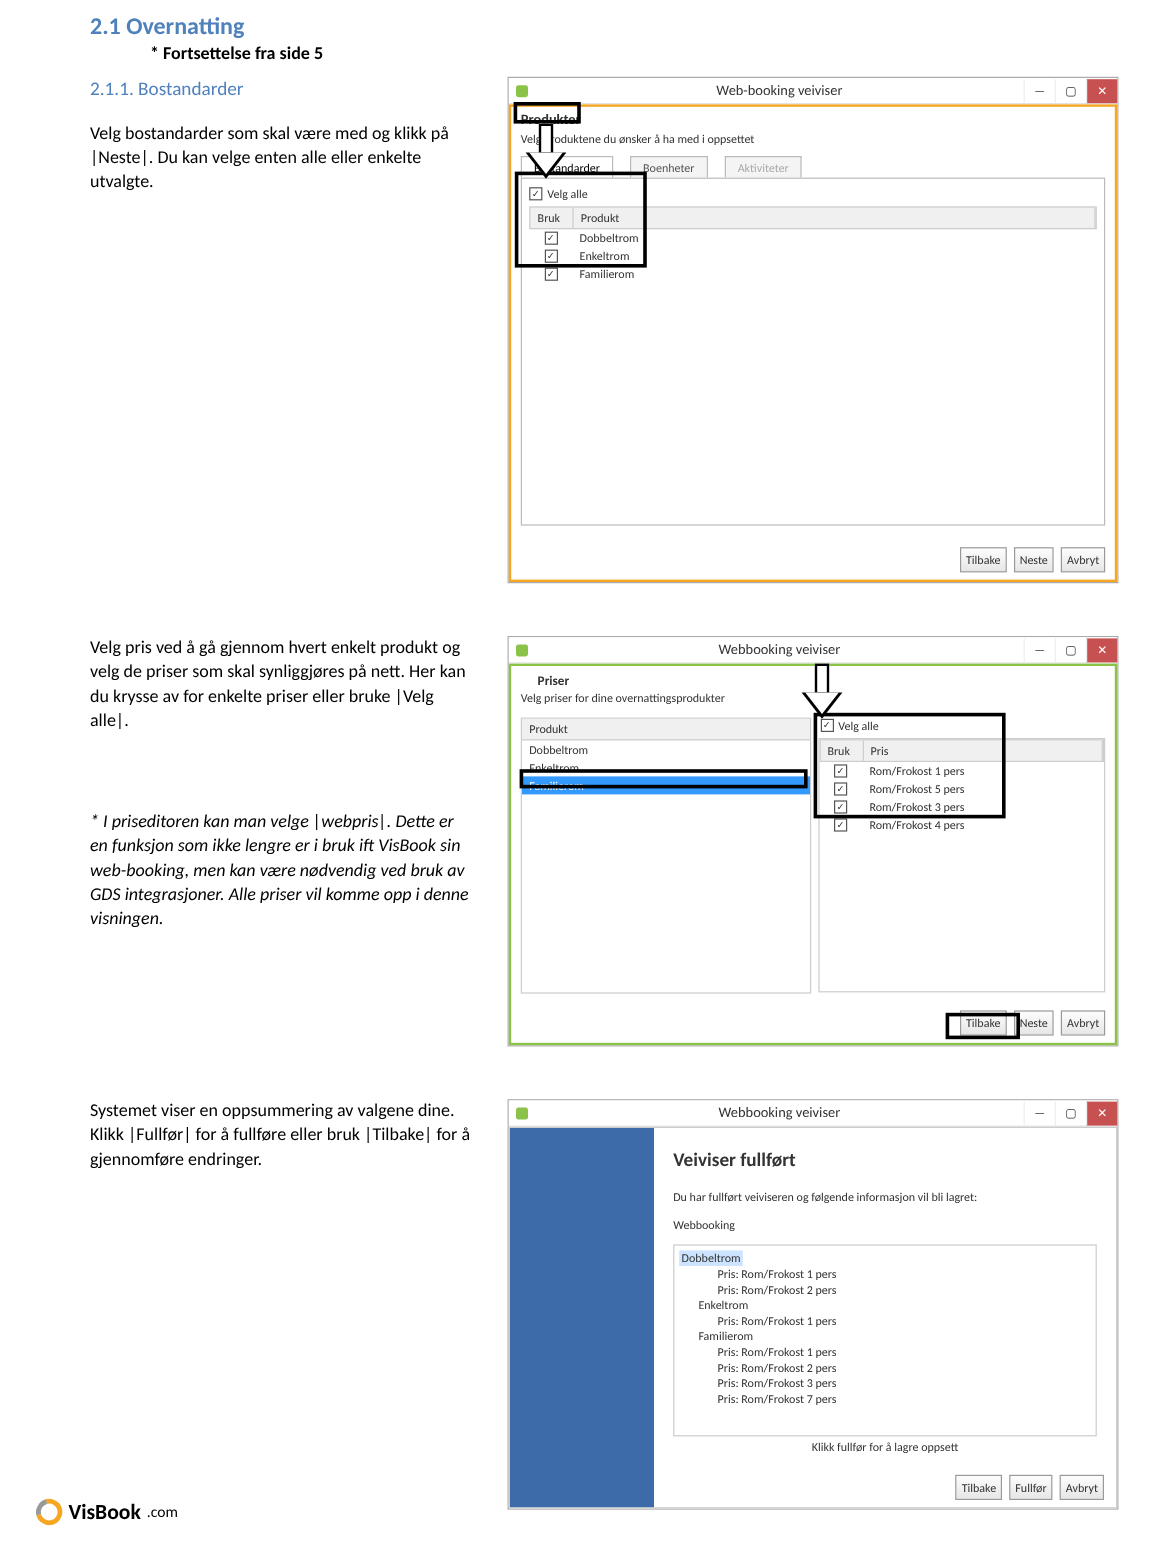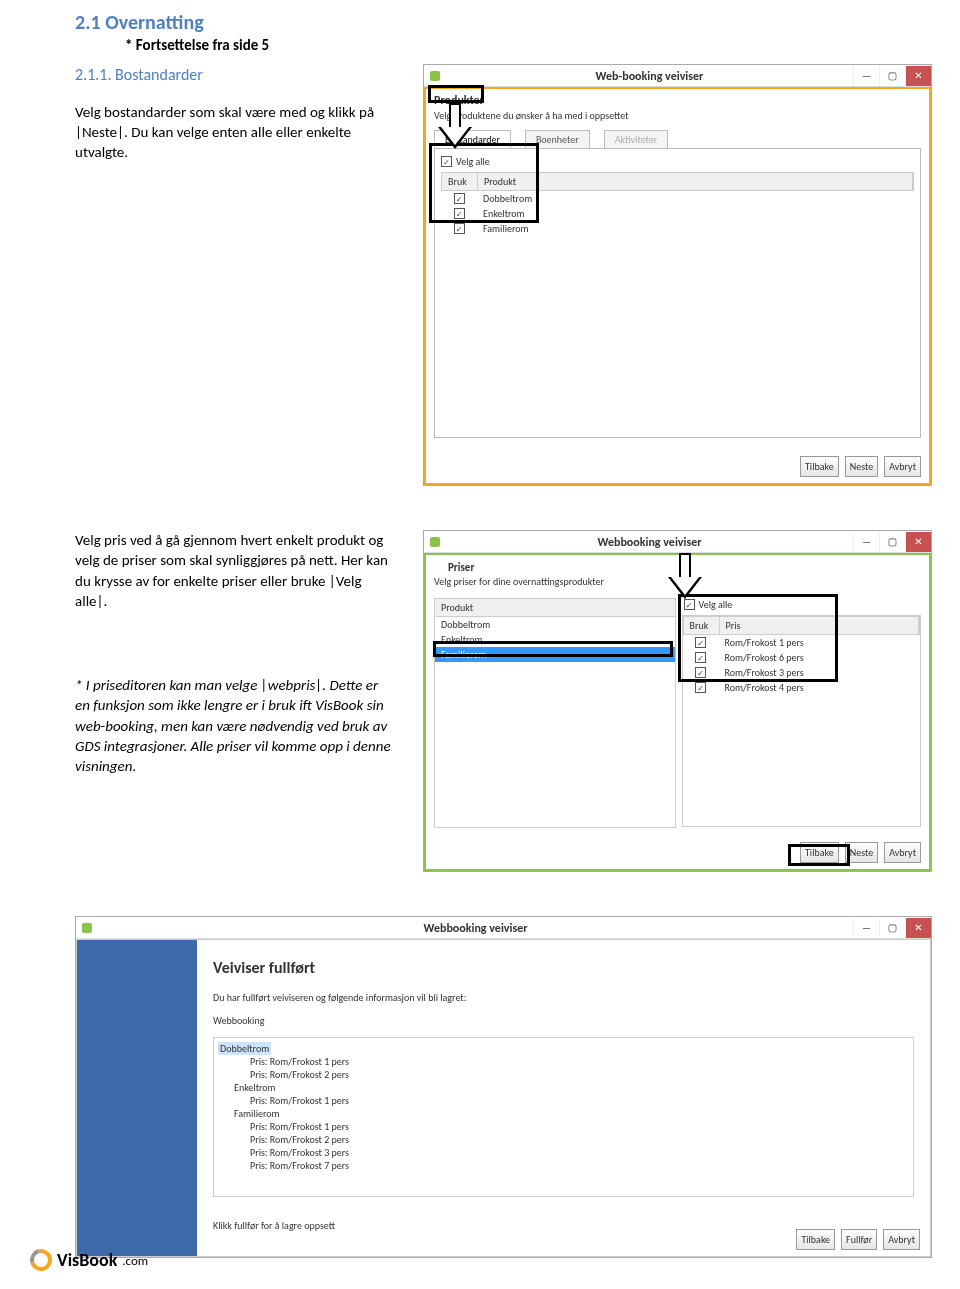--- a/index.html
+++ b/index.html
@@ -62,21 +62,20 @@
     height: 22px;
     display: flex;
     align-items: center;
     position: relative;
   }
   .win-title .title-text {
     flex: 1;
     text-align: center;
     font-size: 12px;
     color: #333;
-    font-weight: bold;
   }
   .win-title .dot {
     width: 10px; height: 10px;
     background: #8bc34a;
     border-radius: 2px;
     margin: 0 6px;
   }
   .win-btns {
     display: flex;
     margin-left: auto;
@@ -302,21 +301,22 @@
     font-size: 10px;
     padding: 4px;
     background: #fff;
     overflow: hidden;
   }
   .tree .lvl0 { background: #cce4ff; display: inline-block; padding: 0 2px; }
   .tree .lvl1 { margin-left: 16px; }
   .tree .lvl2 { margin-left: 32px; }
   .win3-note {
     font-size: 10px;
-    margin-top: 22px;
+    margin-top: 2px;
+    text-align: center;
   }
 
   
   .footer {
     position: absolute;
     bottom: 18px;
     left: 30px;
     display: flex;
     align-items: center;
     gap: 5px;
@@ -449,21 +449,21 @@
                 <div class="tbl-row">
                   <div class="col-bruk">
                       <span class="chk">✓</span>
                     </div>
                   <div class="col-prod">Rom/Frokost 1 pers</div>
                 </div>
                 <div class="tbl-row">
                   <div class="col-bruk">
                       <span class="chk">✓</span>
                     </div>
-                  <div class="col-prod">Rom/Frokost 6 pers</div>
+                  <div class="col-prod">Rom/Frokost 5 pers</div>
                 </div>
                 <div class="tbl-row">
                   <div class="col-bruk">
                       <span class="chk">✓</span>
                     </div>
                   <div class="col-prod">Rom/Frokost 3 pers</div>
                 </div>
                 <div class="tbl-row">
                   <div class="col-bruk">
                       <span class="chk">✓</span>
@@ -483,20 +483,23 @@
             <div class="btn">Neste</div>
             <div class="btn">Avbryt</div>
           </div>
           <div class="hl" style="right:79px; bottom:3px; width:62px; height:22px;"></div>
         </div>
       </div>
     </div>
   </div>
 
   <div class="two-col" style="margin-bottom:0;">
+    <div class="left">
+      <p>Systemet viser en oppsummering av valgene dine. Klikk |Fullfør| for å fullføre eller bruk |Tilbake| for å gjennomføre endringer.</p>
+    </div>
     <div class="right">
       <div class="win">
         <div class="win-title">
           <span class="dot"></span>
           <span class="title-text">Webbooking veiviser</span>
           <div class="win-btns">
             <div class="win-btn">—</div>
             <div class="win-btn">▢</div>
             <div class="win-btn close">✕</div>
           </div>

